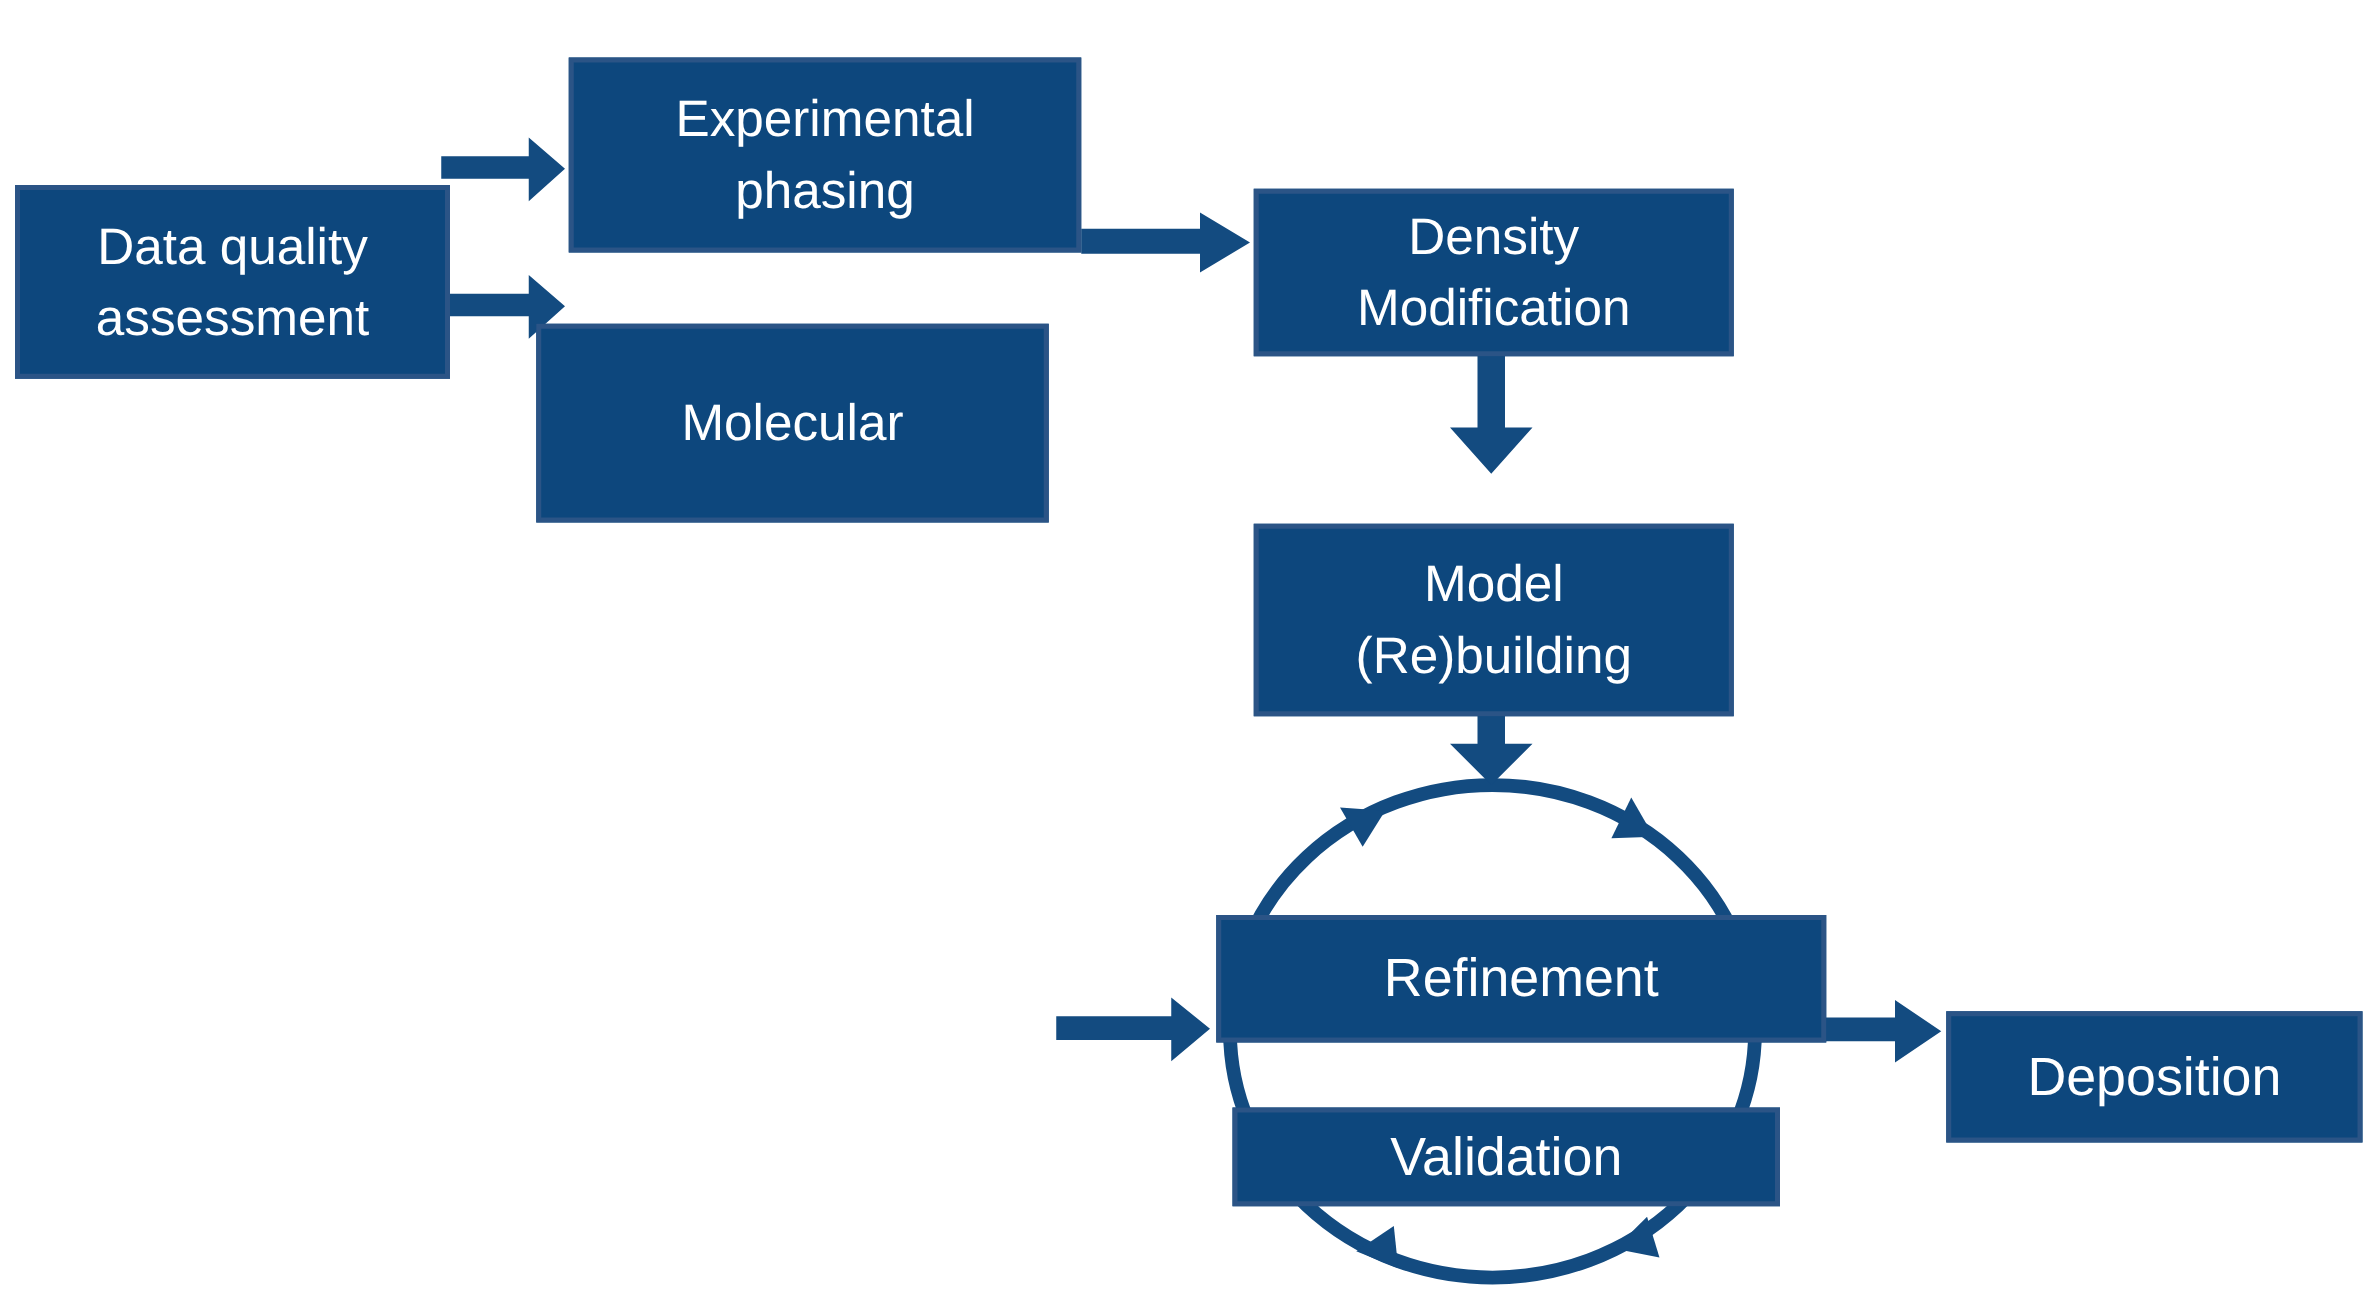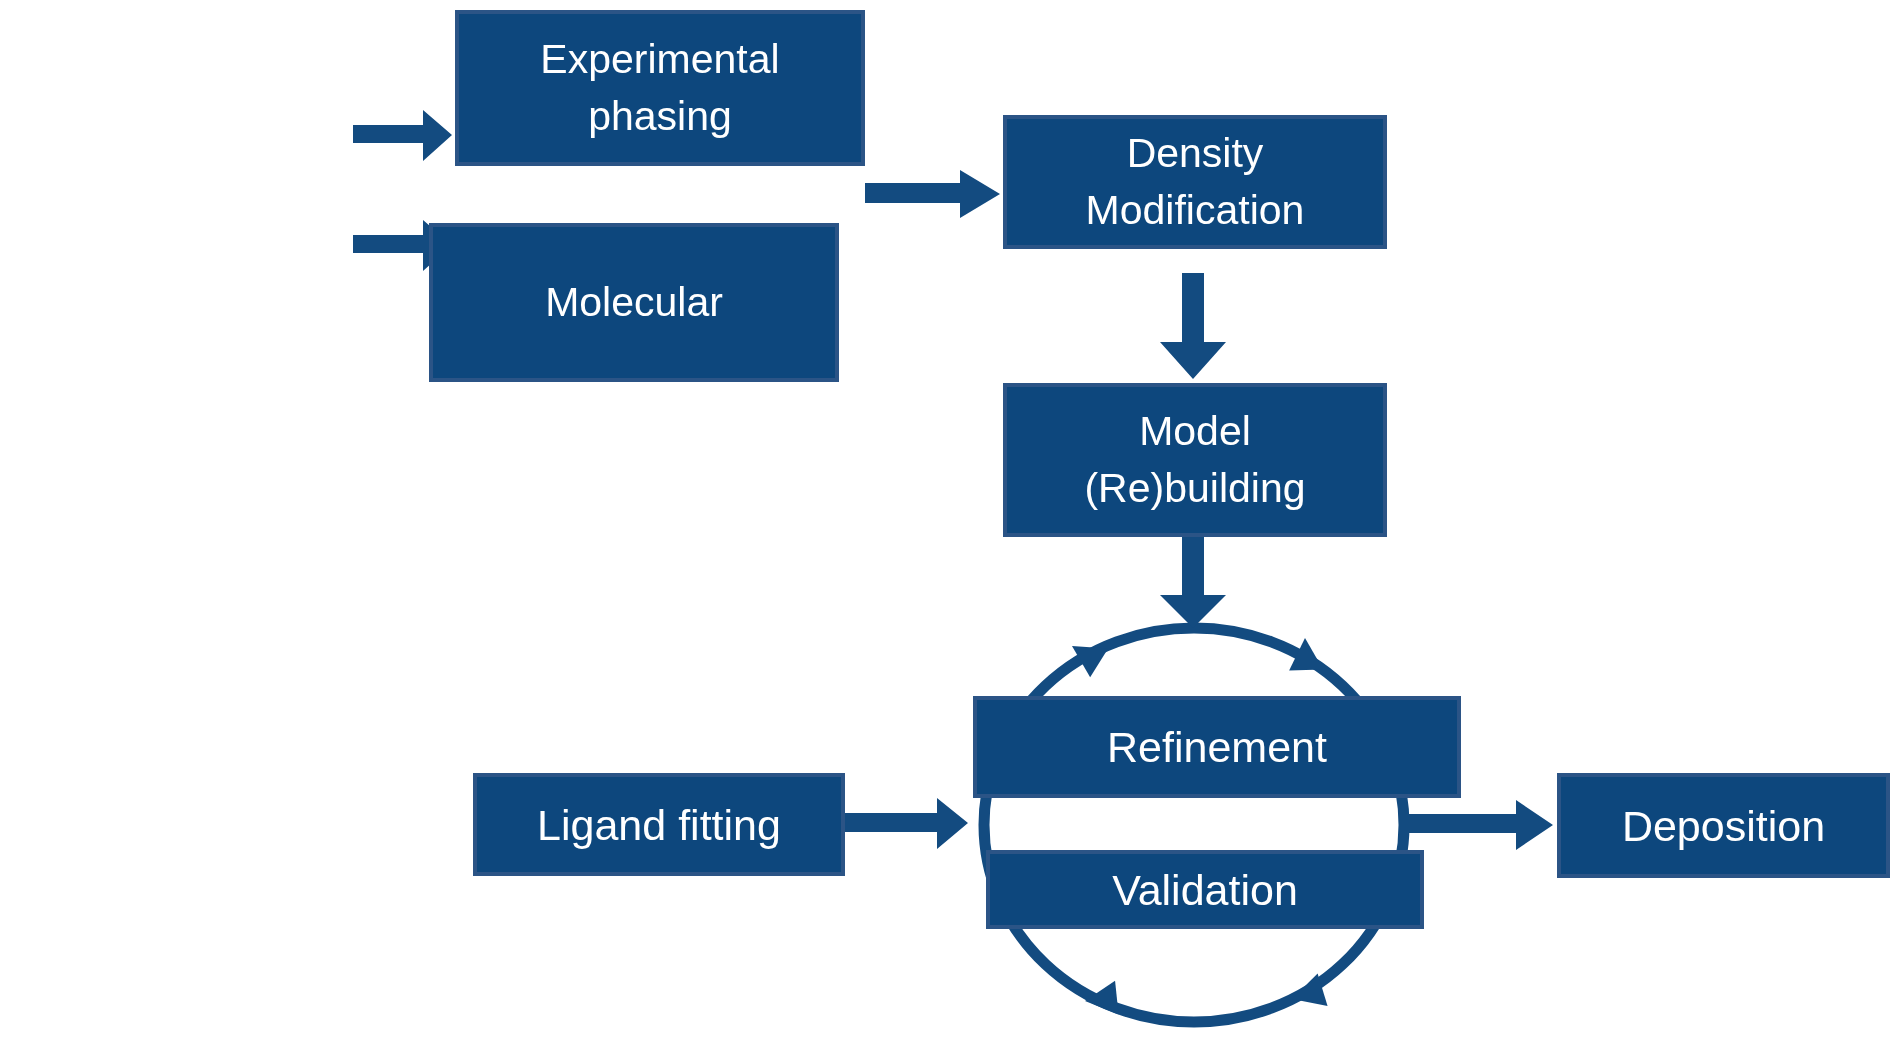--- a/index.html
+++ b/index.html
@@ -24,20 +24,21 @@
     z-index:2;
     box-sizing:border-box;
     background:#0d477d;
     border:4px solid #2b5486;
     color:#ffffff;
     display:flex;
     flex-direction:column;
     align-items:center;
     justify-content:center;
     text-align:left;
+    margin-top:36px;
   }
   .box .line{
     font-size:41px;
     line-height:57px;
     white-space:nowrap;
   }
   .box .line-lg{
     font-size:43px;
     line-height:48px;
     white-space:nowrap;
@@ -59,20 +60,24 @@
 
     <path d="M353,125 H423 V110 L452,135 L423,161 V143 H353 Z" fill="#134b80"></path>
     <path d="M353,235 H423 V220 L452,245 L423,271 V253 H353 Z" fill="#134b80"></path>
     <path d="M865,183 H960 V170 L1000,194 L960,218 V203 H865 Z" fill="#134b80"></path>
     <path d="M1182,273 V342 H1160 L1193,379 L1226,342 H1204 V273 Z" fill="#134b80"></path>
     <path d="M1182,537 V595 H1160 L1193,628 L1226,595 H1204 V537 Z" fill="#134b80"></path>
     <path d="M845,813 H937 V798 L968,823 L937,849 V832 H845 Z" fill="#134b80"></path>
     <path d="M1408,814 H1516 V800 L1553,825 L1516,850 V833 H1408 Z" fill="#134b80"></path>
   </svg>
 
+  <div class="box" style="left:12px;top:112px;width:348px;height:155px;">
+    <div class="line">Data quality</div>
+    <div class="line">assessment</div>
+  </div>
 
   <div class="box" style="left:455px;top:10px;width:410px;height:156px;">
     <div class="line">Experimental</div>
     <div class="line">phasing</div>
   </div>
 
   <div class="box" style="left:429px;top:223px;width:410px;height:159px;">
     <div class="line">Molecular</div>
   </div>
 
@@ -87,21 +92,18 @@
   </div>
 
   <div class="box" style="left:973px;top:696px;width:488px;height:102px;">
     <div class="line-lg">Refinement</div>
   </div>
 
   <div class="box" style="left:986px;top:850px;width:438px;height:79px;">
     <div class="line-lg">Validation</div>
   </div>
 
-  <div class="box" style="left:473px;top:773px;width:372px;height:103px;">
-    <div class="line-lg">Ligand fitting</div>
-  </div>
 
   <div class="box" style="left:1557px;top:773px;width:333px;height:105px;">
     <div class="line-lg">Deposition</div>
   </div>
 
 </div>
 
 </body></html>

